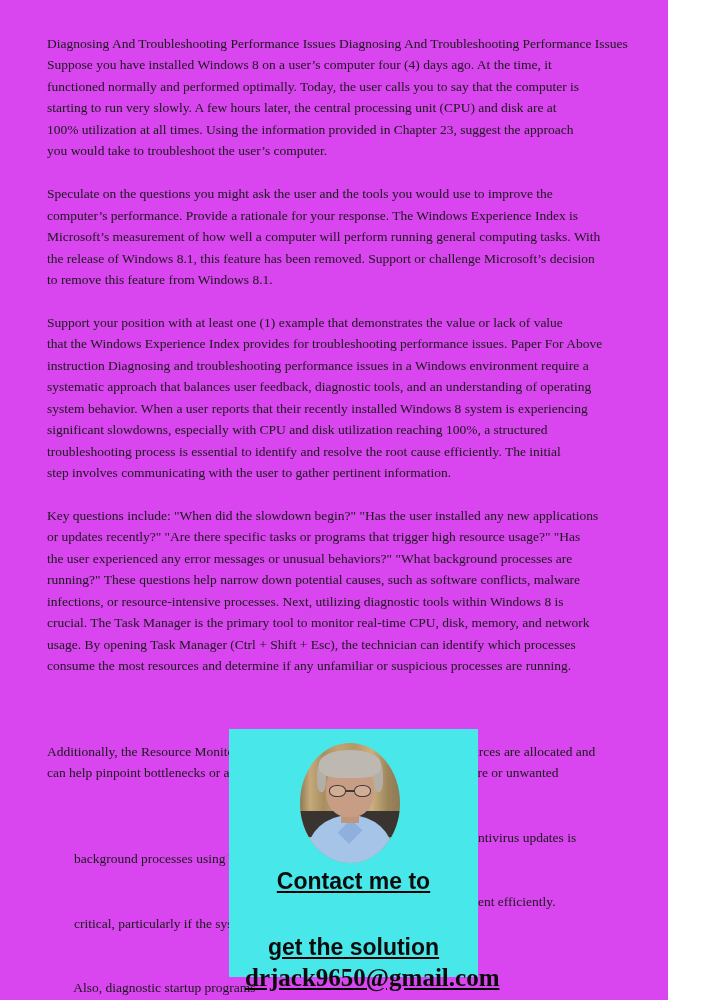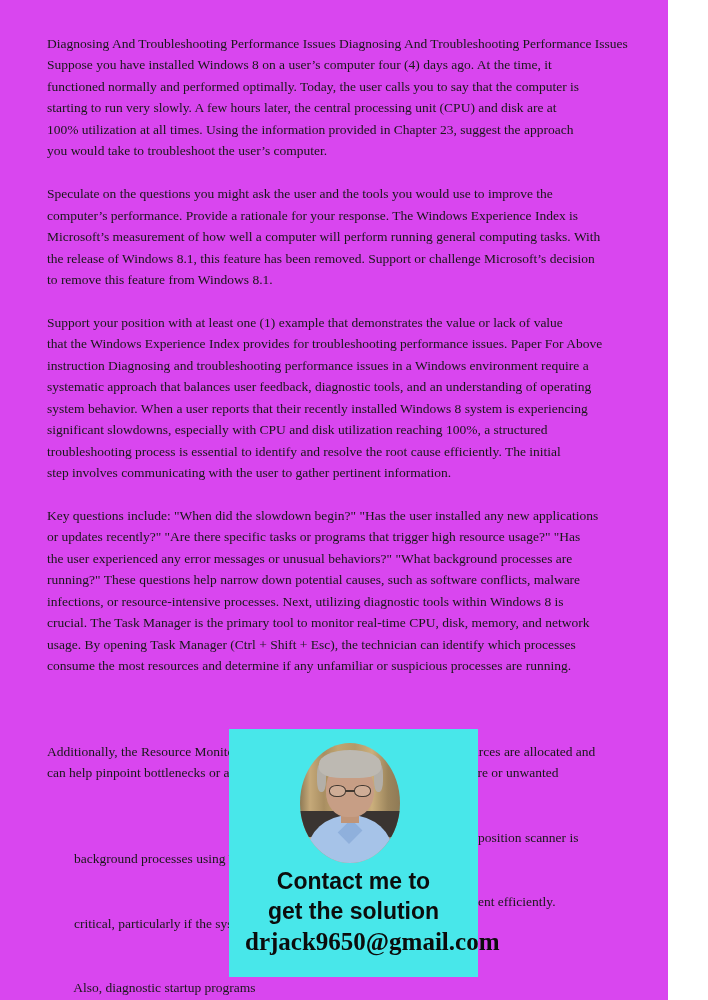--- a/index.html
+++ b/index.html
@@ -14,42 +14,42 @@
     font-size:13.5px;line-height:21.45px;color:#181818;
   }
   .para{white-space:pre;margin:0 0 21.45px 0;}
   .para:last-child{margin-bottom:0;}
   .occ-line{position:relative;height:21.45px;white-space:pre;}
   .occ-right{position:absolute;left:431px;top:0;white-space:pre;}
 
   
   .overlay{
     position:absolute;left:229px;top:729px;width:249px;height:248px;
-    background:#48E7EA;text-align:center;
+    background:#48E7EA;text-align:center;text-decoration:underline;
   }
   .photo{
     position:absolute;left:71px;top:14px;width:100px;height:120px;
     border-radius:50%;overflow:hidden;
     background:linear-gradient(90deg,#8f7a55 0%,#c5a979 10%,#a98e61 24%,#c0a470 38%,#b49868 55%,#cbaf7c 72%,#9c855c 88%,#8f7a55 100%);
   }
   .photo-band{position:absolute;left:0;top:57%;width:100%;height:21%;background:#3a3431;}
   .photo-shirt{position:absolute;left:7%;bottom:0;width:86%;height:40%;background:#a6c3e8;border-radius:50% 50% 0 0/80% 80% 0 0;}
   .photo-collar{position:absolute;left:42%;bottom:18%;width:16%;height:16%;background:#8fb0dc;transform:rotate(45deg);}
   .photo-neck{position:absolute;left:41%;bottom:33%;width:18%;height:14%;background:#c09578;}
   .photo-face{position:absolute;left:26%;top:16%;width:48%;height:46%;background:#c79e85;border-radius:48% 48% 44% 44%;}
   .photo-hair{position:absolute;left:19%;top:6%;width:62%;height:23%;background:#bdb9b2;border-radius:50% 50% 35% 35%;}
   .photo-hair-l{position:absolute;left:17%;top:17%;width:9%;height:24%;background:#b3afa8;border-radius:40%;}
   .photo-hair-r{position:absolute;left:74%;top:17%;width:9%;height:24%;background:#b3afa8;border-radius:40%;}
   .photo-glasses{position:absolute;left:29%;top:35%;width:42%;height:10%;}
   .lens{position:absolute;top:0;width:40%;height:100%;border:1.5px solid #413830;border-radius:46%;background:rgba(230,220,205,0.25);box-sizing:border-box;}
   .lens.l{left:0;} .lens.r{right:0;}
   .bridge{position:absolute;left:40%;top:38%;width:20%;height:2px;background:#413830;}
   .contact-line{
     font-family:"Liberation Sans", sans-serif;font-weight:700;
-    font-size:23px;line-height:30px;color:#0c0c0c;
+    font-size:23px;line-height:30px;color:#0c0c0c;margin-top:36px;
   }
   .contact-line.first{margin-top:137px;}
   .contact-email{
     font-family:"Liberation Serif", serif;font-weight:700;
     font-size:25px;line-height:28px;color:#0c0c0c;margin-top:2px;margin-left:16px;
   }
 </style>
 </head>
 <body>
 
@@ -82,21 +82,21 @@
 infections, or resource-intensive processes. Next, utilizing diagnostic tools within Windows 8 is
 crucial. The Task Manager is the primary tool to monitor real-time CPU, disk, memory, and network
 usage. By opening Task Manager (Ctrl + Shift + Esc), the technician can identify which processes
 consume the most resources and determine if any unfamiliar or suspicious processes are running.</div>
 
     <div class="para">
       <div class="para" style="margin:0;">Additionally, the Resource Monitor provides a more detailed view of how resources are allocated and
 can help pinpoint bottlenecks or abnormal activity. Further, checking for malware or unwanted</div>
       <div class="occ-line">
         <span>background processes using Win</span>
-        <span class="occ-right">position scanner is</span>
+        <span class="occ-right">ntivirus updates is</span>
       </div>
       <div class="occ-line">
         <span>critical, particularly if the system</span>
         <span class="occ-right">ent efficiently.</span>
       </div>
       <div class="occ-line">
         <span>Also, diagnostic startup programs</span>
       </div>
       
       

